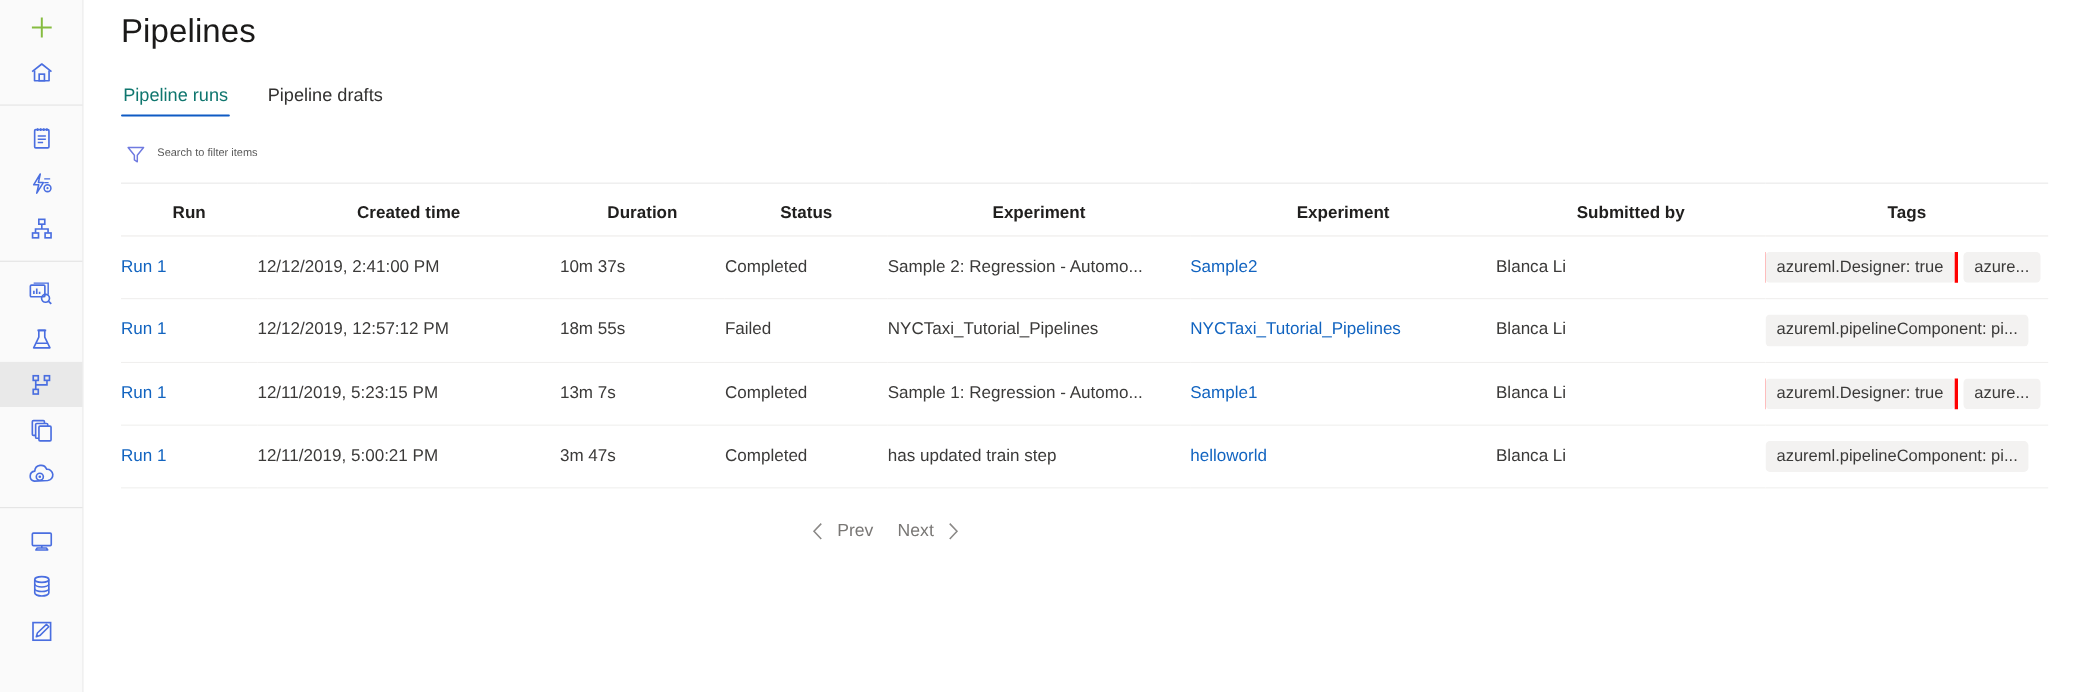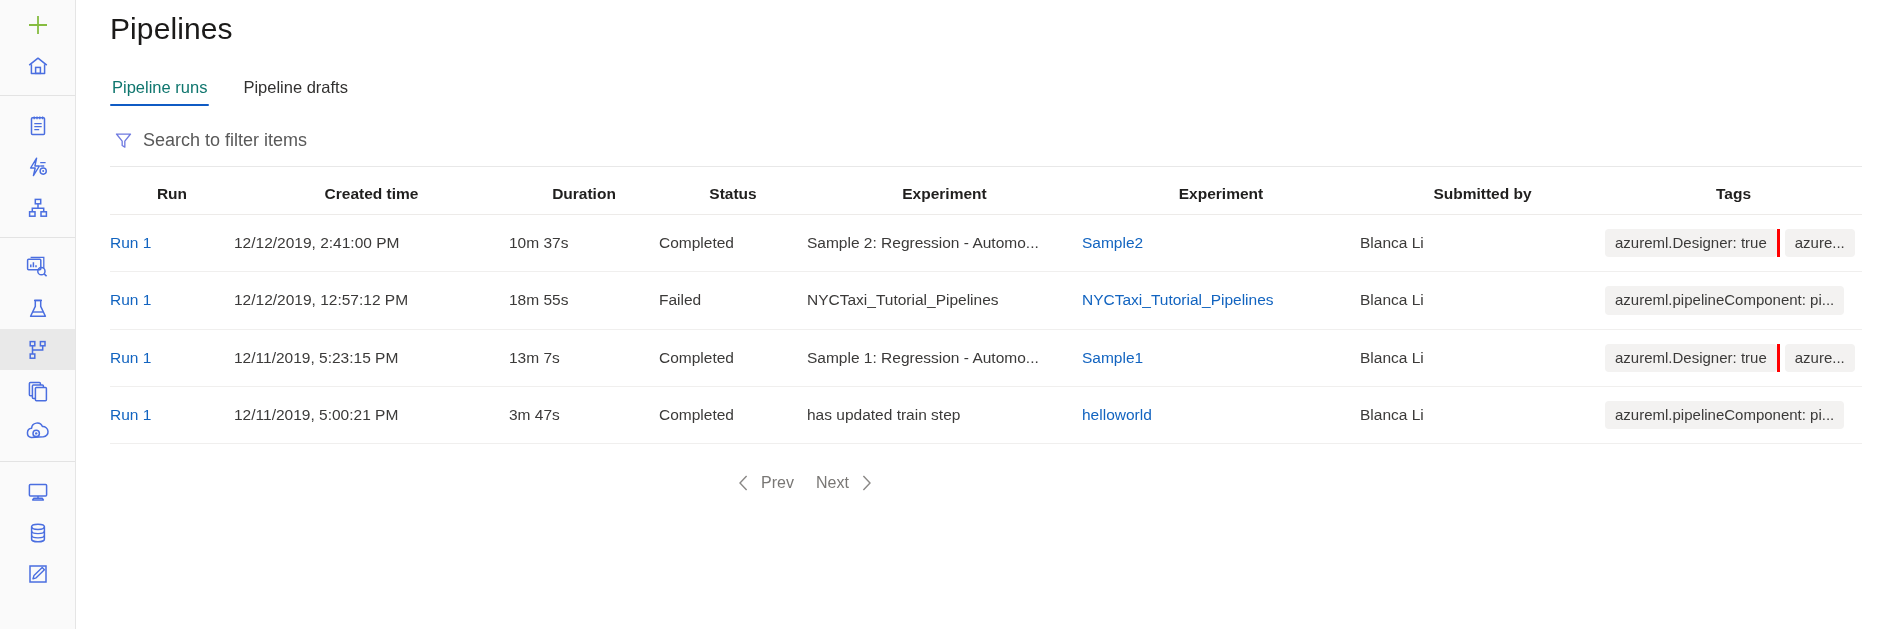--- a/index.html
+++ b/index.html
@@ -119,21 +119,21 @@
   .cmd-label { line-height: 1; }
 
   #filter-box {
     display: flex;
     align-items: center;
     cursor: text;
     padding: 4px 4px;
   }
   #filter-box .ci { margin-right: 10px; display: flex; align-items: center; }
   #filter-placeholder {
-    font-size: 18px;
+    font-size: 10px;
     color: #595959;
     line-height: 1;
     white-space: nowrap;
   }
 
   
   #table-wrap { padding: 0 36px 0 0; margin-top: 4px; }
   table#runs {
     width: calc(100% - 36px);
     margin-left: 34px;

